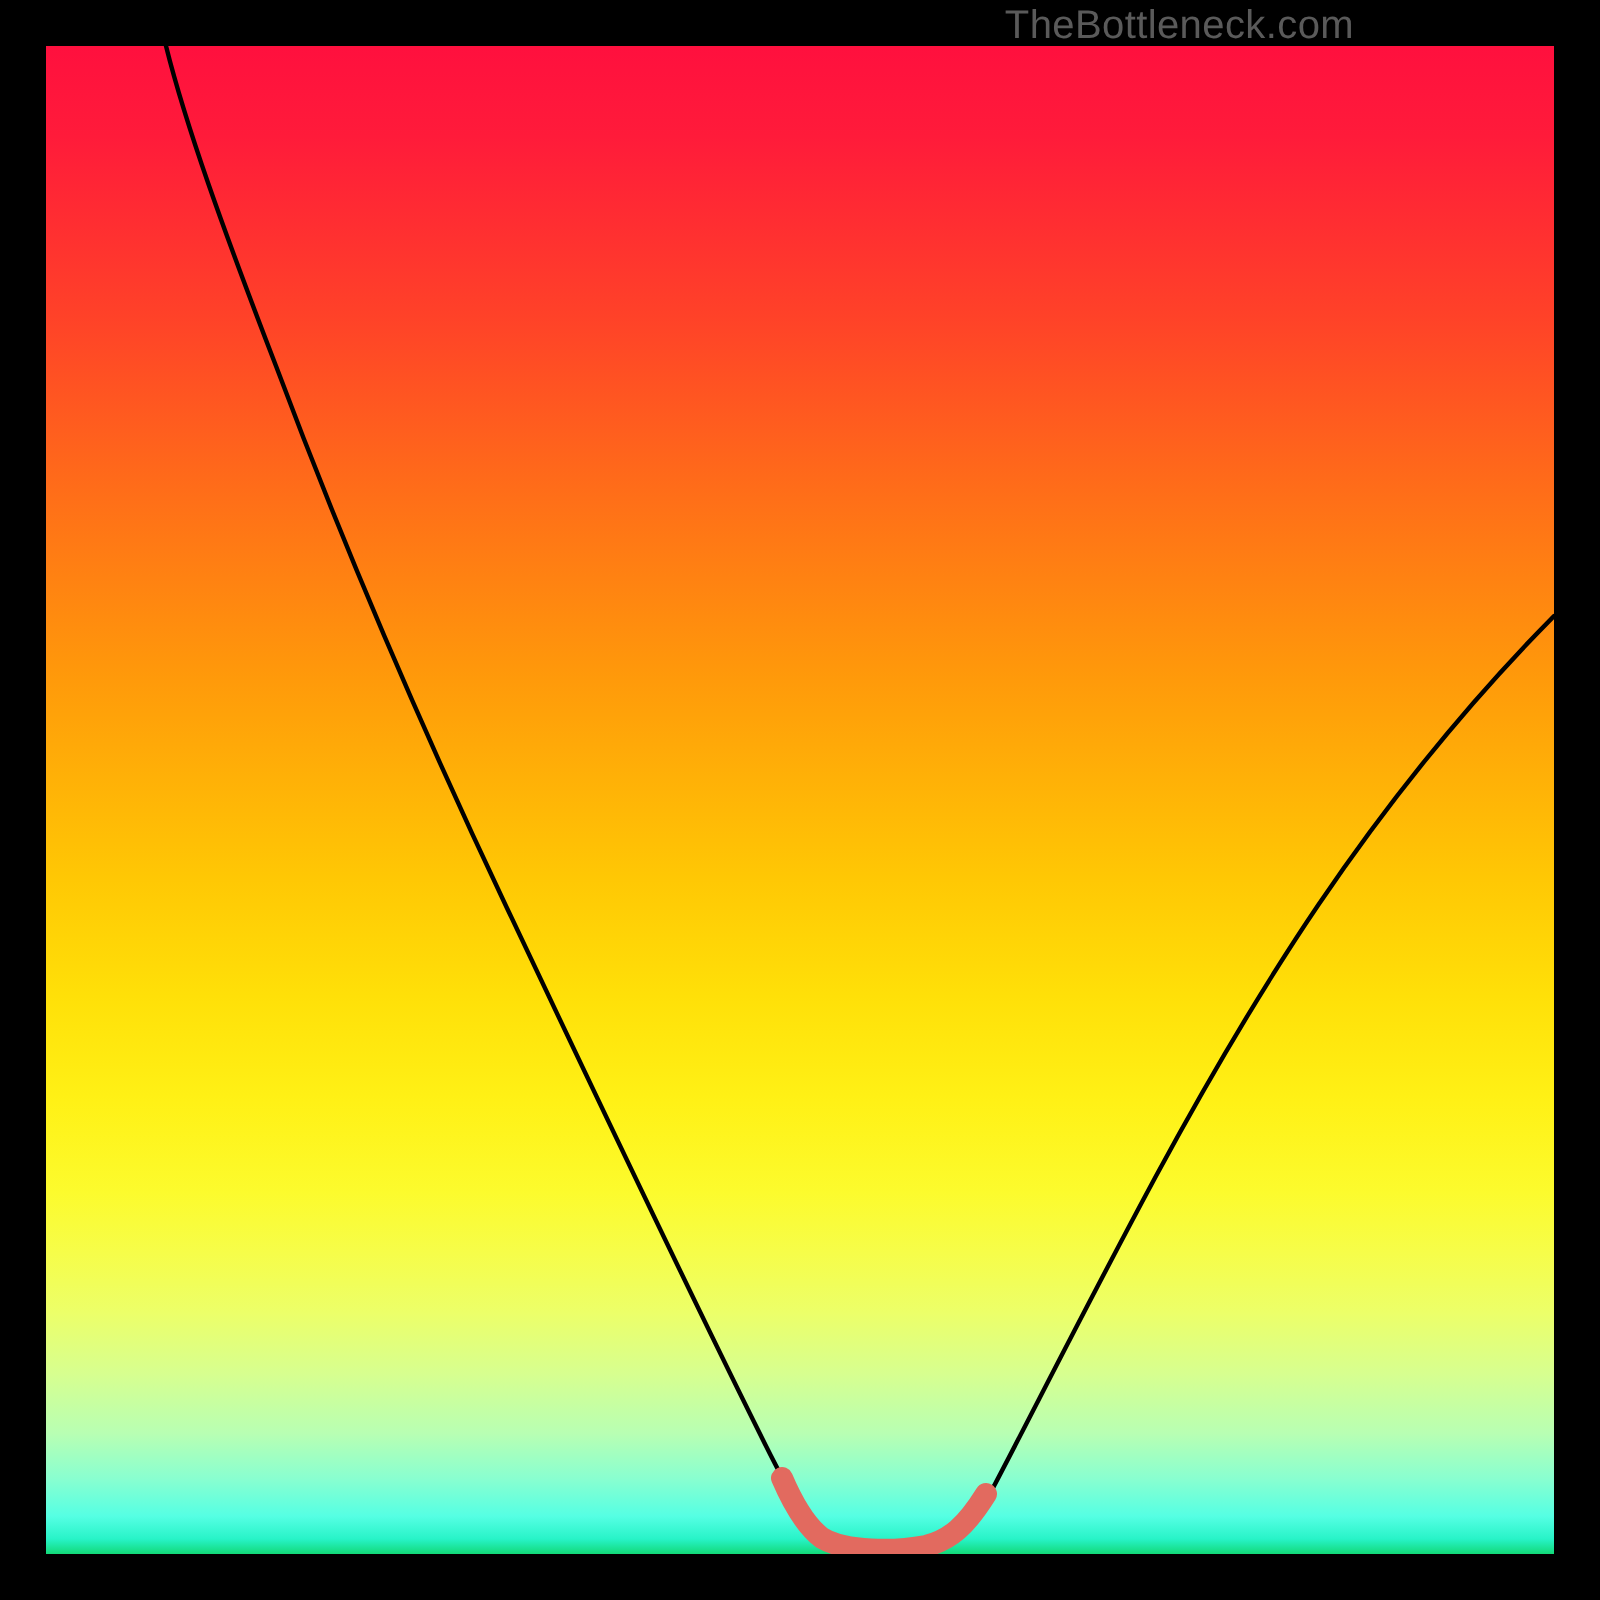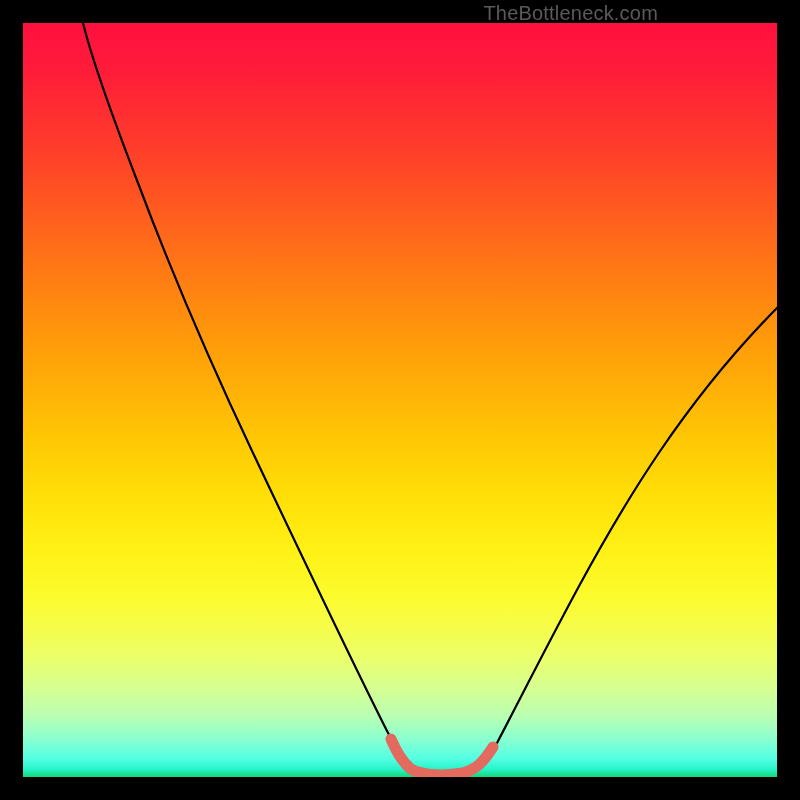--- a/index.html
+++ b/index.html
@@ -11,20 +11,21 @@
     overflow: hidden;
     font-family: Arial, Helvetica, sans-serif;
   }
   .frame {
     position: absolute;
     left: 0;
     top: 0;
     width: 664px;
     height: 800px;
     background: #000;
+    padding-left: 19px;
   }
   .plot {
     position: absolute;
     left: 23px;
     top: 23px;
     width: 754px;
     height: 754px;
     overflow: hidden;
   }
   .gradient {

